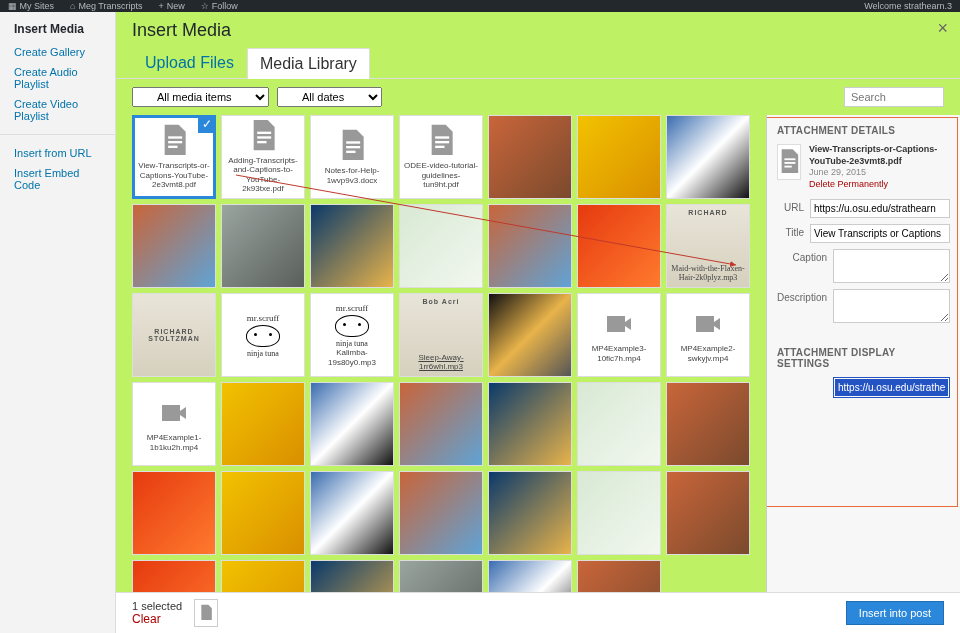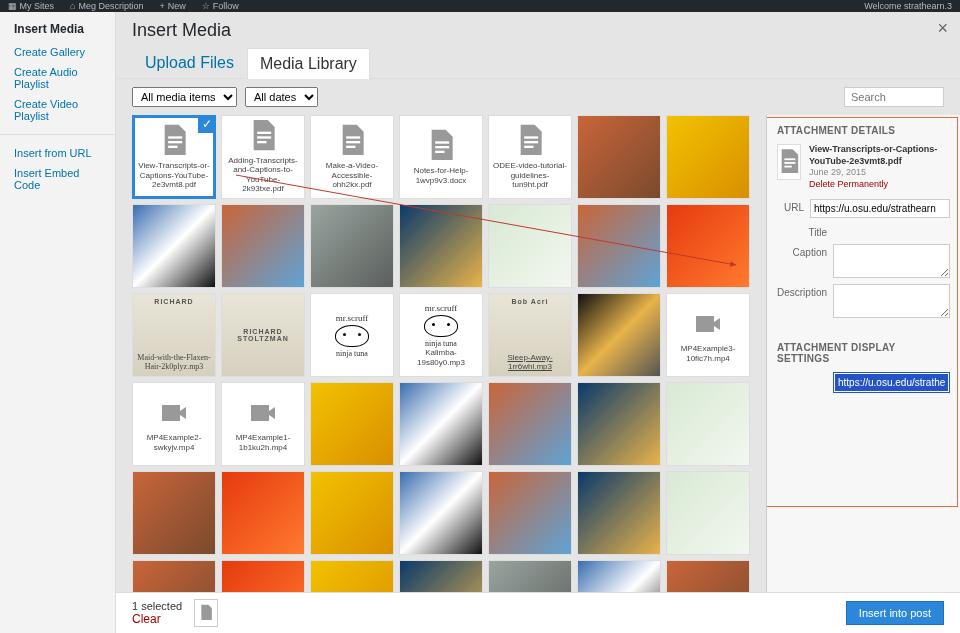--- a/index.html
+++ b/index.html
@@ -1,33 +1,33 @@
 <!DOCTYPE html>
 <html><head>
 <meta charset="utf-8">
 <style>
 * { box-sizing: border-box; margin: 0; padding: 0; }
 body { font-family: -apple-system, BlinkMacSystemFont, "Segoe UI", Arial, sans-serif; font-size: 12px; color: #333; background: #fff; }
 .adminbar { background: #23282d; color: #b4b9be; height: 12px; font-size: 9px; display: flex; align-items: center; padding: 0 8px; justify-content: space-between; }
 .adminbar-left { display: flex; gap: 16px; }
 .adminbar-item { color: #b4b9be; cursor: pointer; display: flex; align-items: center; gap: 3px; }
-.overlay { position: absolute; top: 12px; left: 0; right: 0; bottom: 0; background: #e5e5e5; display: flex; }
+.overlay { position: absolute; top: 12px; left: 0; right: 0; bottom: 0; background: #bef264; display: flex; }
 .frame-menu { width: 130px; border-right: 1px solid #ddd; background: #f3f3f3; padding: 10px 0; }
 .frame-menu .menu-title { padding: 0 14px 6px; font-weight: bold; color: #23282d; }
 .frame-menu .sep { border-top: 1px solid #ddd; margin: 8px 0; }
 .frame-menu a { display: block; padding: 4px 14px; color: #0073aa; text-decoration: none; font-size: 11px; }
 .frame-content { flex: 1; display: flex; flex-direction: column; position: relative; }
 .frame-header { padding: 8px 16px 0; position: relative; }
 .frame-header h1 { font-size: 18px; font-weight: 400; color: #23282d; }
 .close-x { position: absolute; right: 12px; top: 6px; font-size: 18px; color: #666; cursor: pointer; }
 .tabs { border-bottom: 1px solid #ddd; padding: 6px 16px 0; display: flex; gap: 0; }
 .tab { padding: 6px 12px; font-size: 16px; color: #0073aa; border: 1px solid transparent; border-bottom: none; cursor: pointer; }
 .tab.active { border-color: #ddd; background: #fff; color: #333; border-radius: 2px 2px 0 0; position: relative; top: 1px; }
 .toolbar { padding: 8px 16px; display: flex; gap: 8px; align-items: center; }
-.toolbar select { font-size: 11px; padding: 2px 4px; }
+.toolbar select { font-size: 11px; padding: 2px 20px; }
 .toolbar .spacer { flex: 1; }
 .toolbar input[type=search] { font-size: 11px; padding: 3px 6px; width: 100px; border: 1px solid #ccc; }
 .main-area { flex: 1; display: flex; overflow: hidden; }
 .grid-wrap { flex: 1; overflow-y: auto; padding: 0 16px 8px; position: relative; }
 .grid { display: grid; grid-template-columns: repeat(7, 84px); gap: 5px 5px; }
 .tile { width: 84px; height: 84px; border: 1px solid #ddd; background: #eee; position: relative; overflow: hidden; cursor: pointer; display: flex; align-items: center; justify-content: center; }
 .tile.selected { outline: 3px solid #2b87da; outline-offset: -3px; }
 .tile.selected .check { position: absolute; top: -1px; right: -1px; width: 18px; height: 18px; background: #2b87da; color: #fff; display: flex; align-items: center; justify-content: center; font-size: 12px; }
 .tile.doc { background: #fff; flex-direction: column; text-align: center; padding: 4px; }
 .tile.doc .doc-icon { width: 28px; height: 34px; margin-bottom: 3px; }
@@ -59,21 +59,21 @@
 <body>
 
 <div class="adminbar">
   <div class="adminbar-left">
     <span class="adminbar-item">
         <span>▦</span> 
         <span>My Sites</span>
       </span>
     <span class="adminbar-item">
         <span>⌂</span> 
-        <span>Meg Description</span>
+        <span>Meg Transcripts</span>
       </span>
     <span class="adminbar-item">
         <span>+</span> 
         <span>New</span>
       </span>
     <span class="adminbar-item">
         <span>☆</span> 
         <span>Follow</span>
       </span>
   </div>
@@ -121,29 +121,20 @@
               <div class="check">✓</div>
             </div>
             <div class="tile doc">
               <svg class="doc-svg doc-icon" viewBox="0 0 24 28">
                 <path d="M4 0h12l6 6v20H4z" fill="#999"></path>
                 <rect x="7" y="10" width="12" height="2" fill="#fff"></rect>
                 <rect x="7" y="14" width="12" height="2" fill="#fff"></rect>
                 <rect x="7" y="18" width="8" height="2" fill="#fff"></rect>
               </svg>
               <div class="caption">Adding-Transcripts-and-Captions-to-YouTube-2k93txe.pdf</div>
-            </div>
-            <div class="tile doc">
-              <svg class="doc-svg doc-icon" viewBox="0 0 24 28">
-                <path d="M4 0h12l6 6v20H4z" fill="#999"></path>
-                <rect x="7" y="10" width="12" height="2" fill="#fff"></rect>
-                <rect x="7" y="14" width="12" height="2" fill="#fff"></rect>
-                <rect x="7" y="18" width="8" height="2" fill="#fff"></rect>
-              </svg>
-              <div class="caption">Make-a-Video-Accessible-ohh2kx.pdf</div>
             </div>
             <div class="tile doc">
               <svg class="doc-svg doc-icon" viewBox="0 0 24 28">
                 <path d="M4 0h12l6 6v20H4z" fill="#999"></path>
                 <rect x="7" y="10" width="12" height="2" fill="#fff"></rect>
                 <rect x="7" y="14" width="12" height="2" fill="#fff"></rect>
                 <rect x="7" y="18" width="8" height="2" fill="#fff"></rect>
               </svg>
               <div class="caption">Notes-for-Help-1wvp9v3.docx</div>
             </div>
@@ -264,20 +255,21 @@
             <div class="del">Delete Permanently</div>
           </div>
         </div>
 
         <div class="field-row">
           <label>URL</label>
           <input type="text" readonly="" value="https://u.osu.edu/strathearn" style="">
         </div>
         <div class="field-row">
           <label>Title</label>
+          <input type="text" value="View Transcripts or Captions" style="">
         </div>
         <div class="field-row">
           <label>Caption</label>
           <textarea style=""></textarea>
         </div>
         <div class="field-row">
           <label>Description</label>
           <textarea style=""></textarea>
         </div>
 

